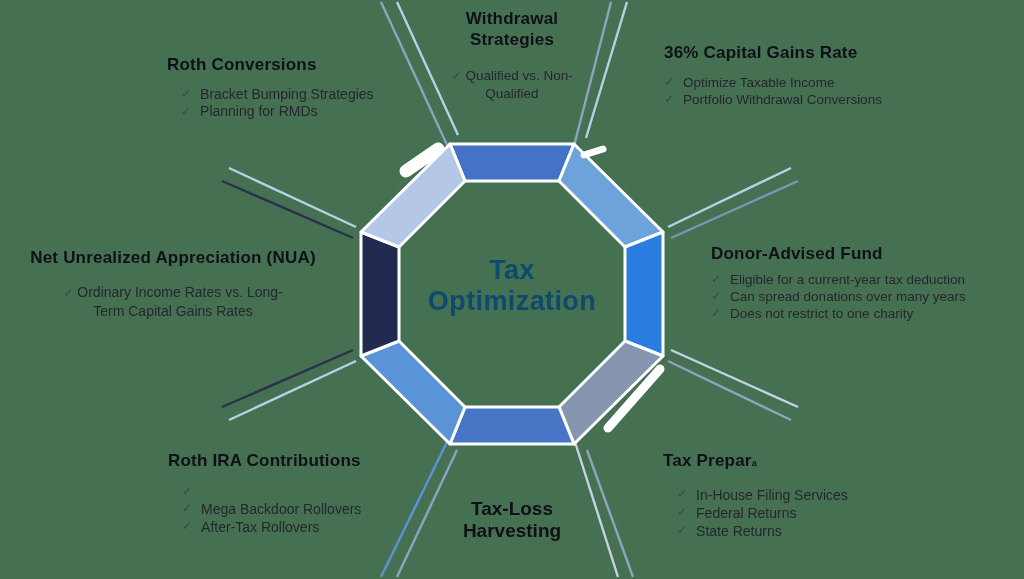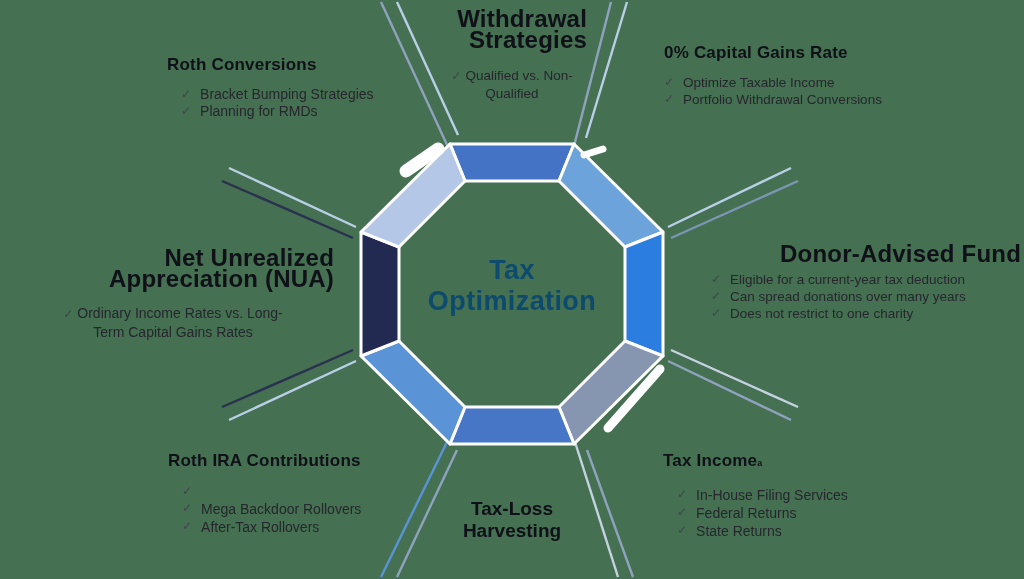--- a/index.html
+++ b/index.html
@@ -12,21 +12,21 @@
   .bullets{margin-top:9px;font-size:13.5px;color:#26262e;}
   .bullet{display:flex;gap:9px;line-height:17px;align-items:flex-start;}
   .bullet .check{color:#3f454d;font-size:12px;line-height:17px;}
   .bullet-c{margin:0 auto;line-height:18px;}
   .bullet-c .check{color:#3f454d;font-size:12px;margin-right:4px;}
   .lh18 .bullet{line-height:18px;}
   .indent{padding-left:14px;}
   .center-label{position:absolute;z-index:2;left:412px;top:255px;width:200px;text-align:center;
     font-weight:700;font-size:27px;line-height:31px;color:#0c4a6e;letter-spacing:.4px;}
   .suffix{font-size:9px;}
-  .title-lg{font-size:24px;text-align:right;}
+  .title-lg{font-size:17px;}
   .tax-loss-title{font-weight:700;font-size:19px;line-height:22px;color:#101018;}
 </style>
 </head>
 <body>
 
 <div class="canvas">
 
   <svg class="diagram-svg" width="1024" height="579" viewBox="0 0 1024 579">
     <rect x="0" y="0" width="1024" height="579" fill="#457051"></rect>
 
@@ -73,21 +73,21 @@
   </div>
 
   <div class="section align-center" style="left:400px;top:8px;width:224px;">
     <div class="sec-title title-lg" style="width:150px;margin:0 auto;">Withdrawal Strategies</div>
     <div class="bullets" style="margin-top:17px;">
       <div class="bullet-c" style="width:122px;"><span class="check">✓</span><span>Qualified vs. Non-Qualified</span></div>
     </div>
   </div>
 
   <div class="section" style="left:664px;top:42px;width:330px;">
-    <div class="sec-title">0% Capital Gains Rate</div>
+    <div class="sec-title">36% Capital Gains Rate</div>
     <div class="bullets" style="margin-top:11px;">
       <div class="bullet">
           <span class="check">✓</span>
           <span>Optimize Taxable Income</span>
         </div>
       <div class="bullet">
           <span class="check">✓</span>
           <span>Portfolio Withdrawal Conversions</span>
         </div>
     </div>
@@ -147,21 +147,21 @@
           <span>After-Tax Rollovers</span>
         </div>
     </div>
   </div>
 
   <div class="section align-center" style="left:432px;top:498px;width:160px;">
     <div class="tax-loss-title" style="width:125px;margin:0 auto;">Tax-Loss Harvesting</div>
   </div>
 
   <div class="section" style="left:663px;top:450px;width:290px;">
-    <div class="sec-title"><span>Tax Income</span><span class="suffix">a</span></div>
+    <div class="sec-title"><span>Tax Prepar</span><span class="suffix">a</span></div>
     <div class="bullets indent lh18" style="margin-top:12px;font-size:14px;">
       <div class="bullet">
           <span class="check">✓</span>
           <span>In-House Filing Services</span>
         </div>
       <div class="bullet">
           <span class="check">✓</span>
           <span>Federal Returns</span>
         </div>
       <div class="bullet">

